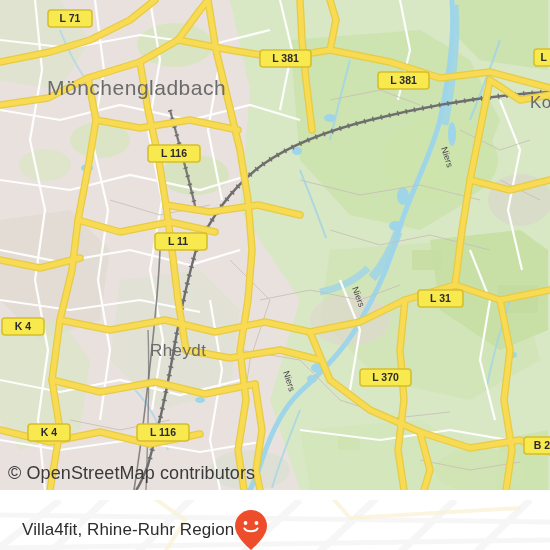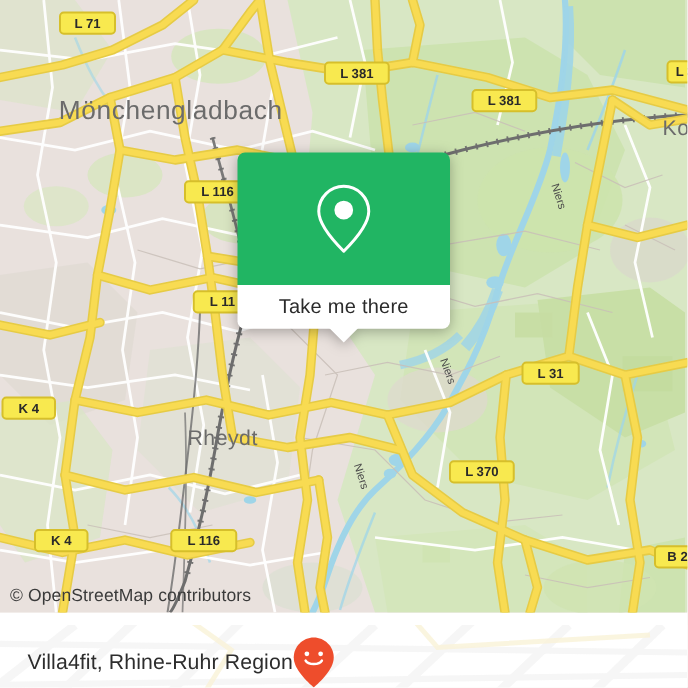--- a/index.html
+++ b/index.html
@@ -24,21 +24,21 @@
     background: #e9e1dd;
   }
   #map svg { display: block; }
 
   
   #attribution {
     position: absolute;
     left: 0; bottom: 0;
     width: 100%;
     padding: 4px 8px 6px 8px;
-    font-size: 14px;
+    font-size: 18px;
     color: #3a3a3a;
     letter-spacing: 0.1px;
     z-index: 30;
     pointer-events: auto;
   }
 
   
   #callout {
     position: absolute;
     left: 190px; top: 122px;
@@ -372,32 +372,20 @@
             <text class="shield-txt" x="542" y="449" text-anchor="middle">B 2</text>
           </g>
         </g>
 
       </g>
     </svg>
 
     <div id="attribution">© OpenStreetMap contributors</div>
   </div>
 
-  <div id="callout">
-    <div id="callout-green">
-      <svg width="48" height="58" viewBox="0 0 48 58">
-        <path d="M24 3 C13 3 4 12 4 23 C4 34 18 49 24 55 C30 49 44 34 44 23 C44 12 35 3 24 3 Z" fill="none" stroke="#ffffff" stroke-width="2.4" stroke-linejoin="round"></path>
-        <circle cx="24" cy="22" r="7.5" fill="#ffffff"></circle>
-      </svg>
-    </div>
-    <div id="callout-white">
-      <span id="callout-label">Take me there</span>
-    </div>
-    <div id="callout-tail"></div>
-  </div>
 
   <div id="footer">
     <svg id="footer-ghost" width="550" height="60" viewBox="0 0 550 60">
       <g fill="none" stroke="#efefef" stroke-width="7">
         <path d="M-10,55 L60,0"></path>
         <path d="M40,62 L110,-5"></path>
         <path d="M120,70 L200,-10"></path>
         <path d="M230,65 L300,0"></path>
         <path d="M300,70 L380,-5"></path>
         <path d="M390,62 L455,0"></path>

